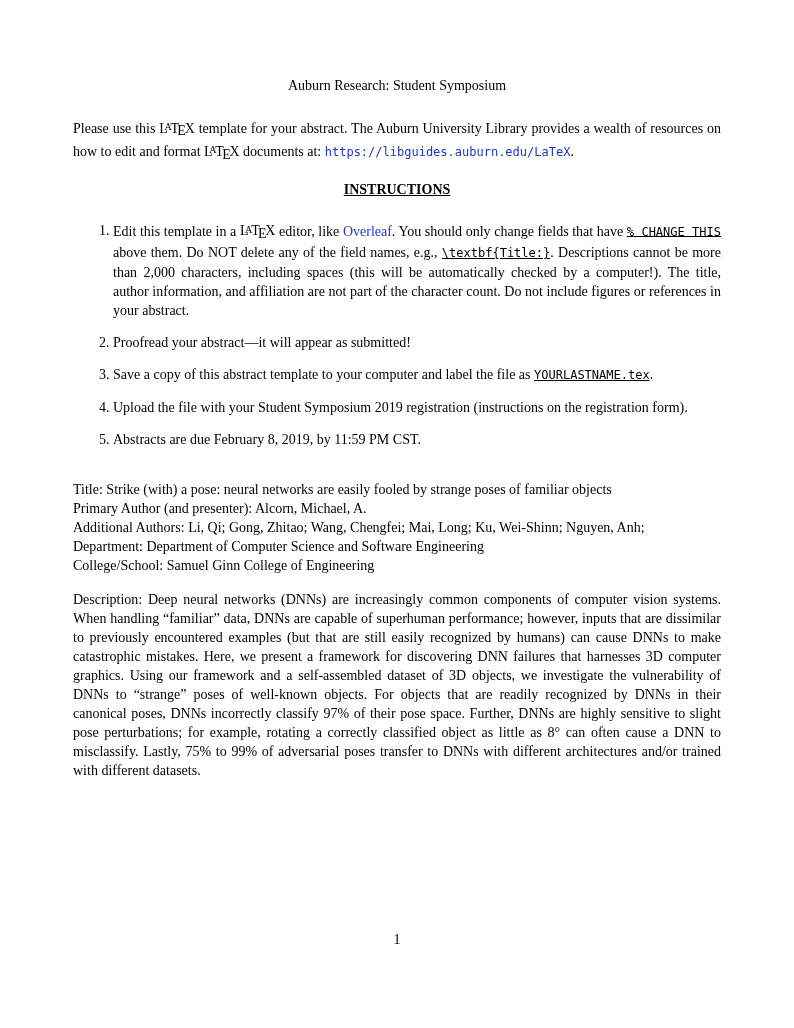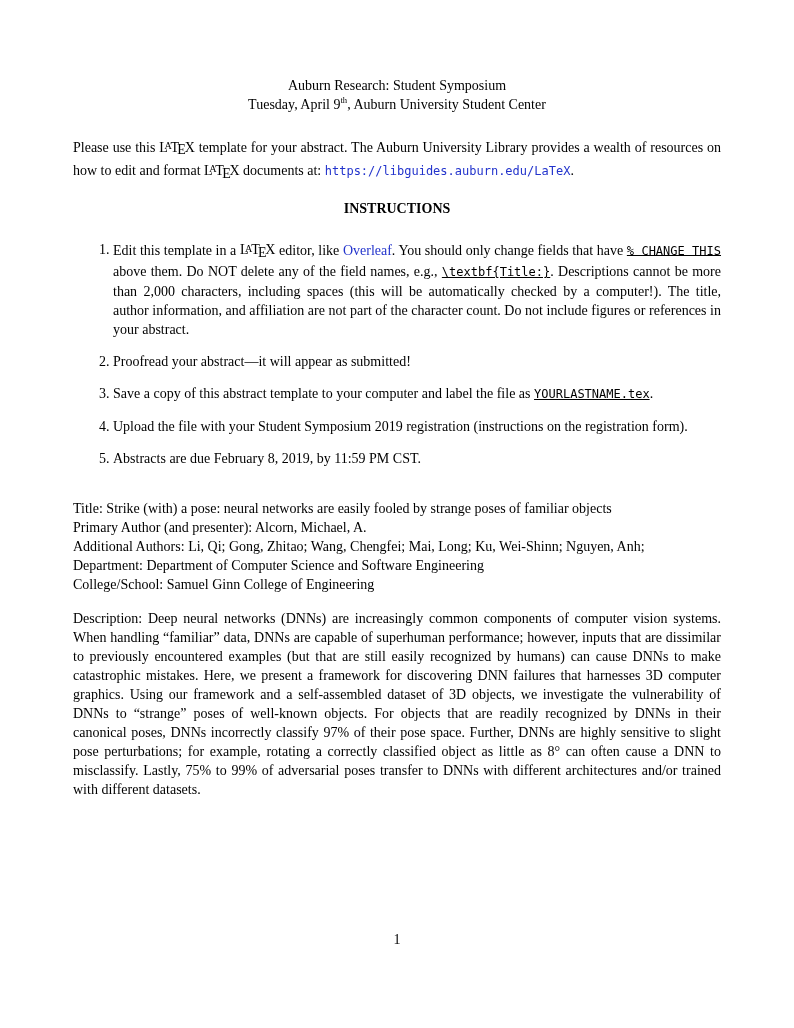--- a/index.html
+++ b/index.html
@@ -53,20 +53,21 @@
     margin-left: -0.12em;
     margin-right: -0.09em;
   }
   .header { margin: 0 0 22px 0; }
   .intro { margin: 0; }
   .instructions-heading {
     margin: 16px 0 0 0;
     font-size: 14px;
     font-weight: bold;
     text-align: center;
+    text-decoration: underline;
   }
   ol.instructions {
     margin: 21px 0 0 0;
     padding: 0 0 0 40px;
   }
   ol.instructions li {
     margin: 0 0 13px 0;
     text-align: justify;
   }
   ol.instructions li:last-child { margin-bottom: 0; }
@@ -84,21 +85,20 @@
     text-align: center;
   }
 </style>
 </head>
 <body>
 
 <div class="page">
 
   <div class="header center">
     <div>Auburn Research: Student Symposium</div>
-    <div><span>Tuesday, April 9</span><span class="sup">th</span><span>, Auburn University Student Center</span></div>
   </div>
 
   <p class="intro justify"><span>Please use this </span><span class="latex"><span>L</span><span class="lA">A</span><span>T</span><span class="lE">E</span><span>X</span></span><span> template for your abstract. The Auburn University Library provides a wealth of resources on how to edit and format </span><span class="latex"><span>L</span><span class="lA">A</span><span>T</span><span class="lE">E</span><span>X</span></span><span> documents at: </span><a class="mono link">https://libguides.auburn.edu/LaTeX</a><span>.</span></p>
 
   <div class="instructions-heading">INSTRUCTIONS</div>
 
   <ol class="instructions">
     <li><span>Edit this template in a </span><span class="latex"><span>L</span><span class="lA">A</span><span>T</span><span class="lE">E</span><span>X</span></span><span> editor, like </span><a class="link">Overleaf</a><span>. You should </span><span class="b">only</span><span> change fields that have </span><span class="mono">% CHANGE THIS</span><span> above them. Do </span><span class="b">NOT</span><span> delete any of the field names, e.g., </span><span class="mono">\textbf{Title:}</span><span>. Descriptions </span><span class="b">cannot</span><span> be more than </span><span class="b">2,000 characters</span><span>, </span><span class="i">including spaces</span><span> (this will be automatically checked by a computer!). The title, author information, and affiliation are not part of the character count. Do not include figures or references in your abstract.</span></li>
     <li><span>Proofread your abstract—it will appear as submitted!</span></li>
     <li><span>Save a copy of this abstract template to your computer and label the file as </span><span class="mono">YOURLASTNAME.tex</span><span>.</span></li>

